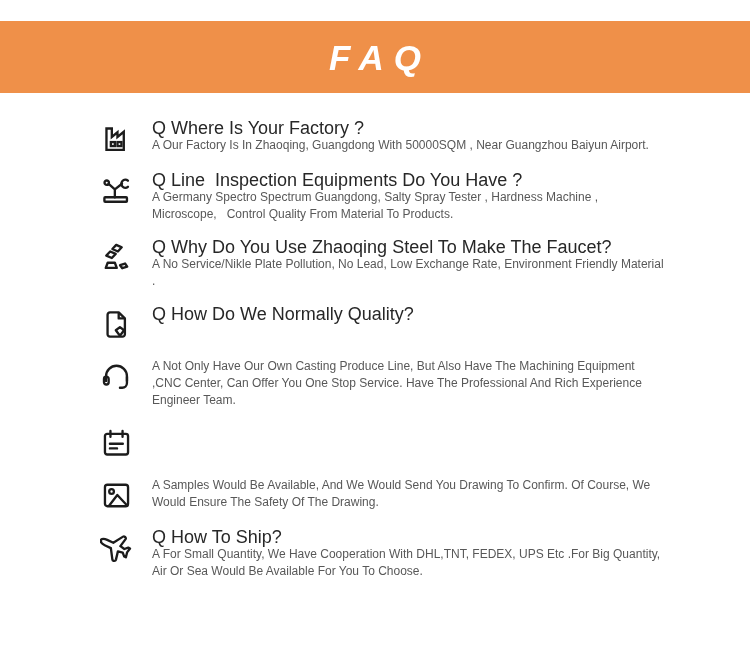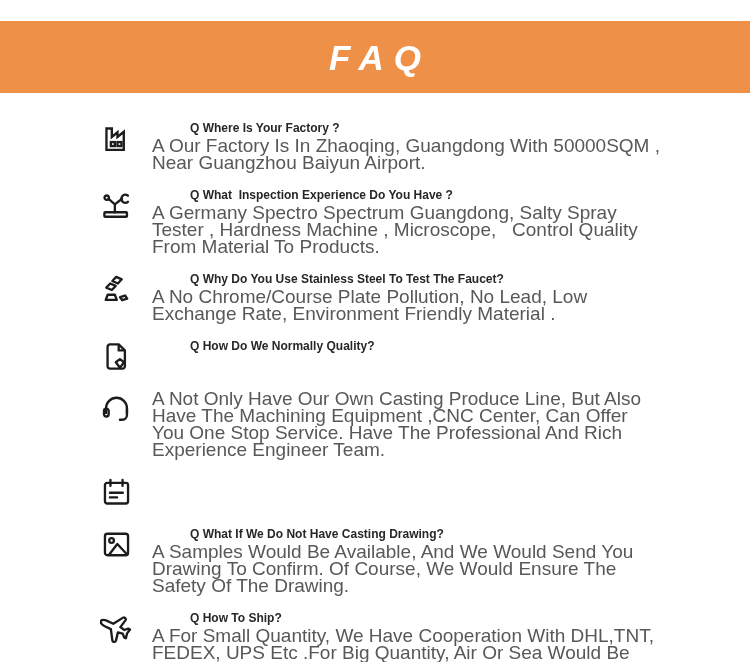--- a/index.html
+++ b/index.html
@@ -53,30 +53,29 @@
   }
   .icon-box svg {
     width: 33px;
     height: 33px;
     display: block;
   }
   .qa {
     max-width: 512px;
   }
   .q {
-    font-weight: bold;
+    font-weight: normal;
     color: #272727;
-    font-size: 12px;
+    font-size: 18px;
     line-height: 17px;
     white-space: pre-wrap;
-    margin-left: 38px;
   }
   .a {
     color: #585858;
-    font-size: 19px;
+    font-size: 12px;
     line-height: 17px;
     white-space: pre-wrap;
   }
   .ic { fill: none; stroke: #1c1c1c; stroke-width: 1.7; }
 </style>
 </head>
 <body>
 
 <div class="page">
 
@@ -105,37 +104,37 @@
     <div class="faq-item">
       <div class="icon-box">
         <svg viewBox="0 0 24 24">
           <rect class="ic" x="3.2" y="16.9" width="16.4" height="3.3" rx="0.6"></rect>
           <circle class="ic" cx="4.9" cy="6.3" r="1.6"></circle>
           <path class="ic" stroke-linecap="round" stroke-linejoin="round" d="M6.3 7.2 L10.8 11.2 V16.9 M10.8 11.2 L16 7.1"></path>
           <path class="ic" stroke-linecap="round" d="M20.3 4.9 a2.9 2.9 0 1 0 0 4.4"></path>
         </svg>
       </div>
       <div class="qa">
-        <div class="q">Q What  Inspection Experience Do You Have ?</div>
+        <div class="q">Q Line  Inspection Equipments Do You Have ?</div>
         <div class="a">A Germany Spectro Spectrum Guangdong, Salty Spray Tester , Hardness Machine , Microscope,   Control Quality From Material To Products.</div>
       </div>
     </div>
 
     <div class="faq-item">
       <div class="icon-box">
         <svg viewBox="0 0 24 24">
           <path class="ic" stroke-width="1.6" stroke-linejoin="round" d="M9 5.8 L11.8 2.8 L15.8 4.6 L13 7.6 Z"></path>
           <path class="ic" stroke-width="1.6" stroke-linejoin="round" d="M4.6 10.6 L7.4 7.6 L11.4 9.4 L8.6 12.4 Z"></path>
           <path class="ic" stroke-width="1.6" stroke-linejoin="round" d="M4.2 19.6 L5.6 15.8 L10.8 15.8 L12.2 19.6 Z"></path>
           <path class="ic" stroke-width="1.6" stroke-linejoin="round" d="M14.6 17.6 L18.2 16.4 L19.8 18.6 L16.2 19.8 Z"></path>
         </svg>
       </div>
       <div class="qa">
-        <div class="q">Q Why Do You Use Stainless Steel To Test The Faucet?</div>
-        <div class="a">A No Chrome/Course Plate Pollution, No Lead, Low Exchange Rate, Environment Friendly Material .</div>
+        <div class="q">Q Why Do You Use Zhaoqing Steel To Make The Faucet?</div>
+        <div class="a">A No Service/Nikle Plate Pollution, No Lead, Low Exchange Rate, Environment Friendly Material .</div>
       </div>
     </div>
 
     <div class="faq-item">
       <div class="icon-box">
         <svg viewBox="0 0 24 24">
           <path class="ic" stroke-linejoin="round" d="M13.6 3.2 H7.2 a1.7 1.7 0 0 0 -1.7 1.7 v14.2 a1.7 1.7 0 0 0 1.7 1.7 h9.2 a1.7 1.7 0 0 0 1.7 -1.7 V7.6 Z"></path>
           <path class="ic" stroke-linejoin="round" d="M13.6 3.2 V7.6 h4.5"></path>
           <path class="ic" fill="#ffffff" stroke-width="1.6" stroke-linejoin="round" d="M14.5 13.9 l3 2.3 -3 4 -3 -4 z"></path>
         </svg>
@@ -172,21 +171,20 @@
 
     <div class="faq-item">
       <div class="icon-box">
         <svg viewBox="0 0 24 24">
           <rect class="ic" x="3.6" y="4.2" width="16.8" height="15.6" rx="1.8"></rect>
           <circle class="ic" stroke-width="1.6" cx="8.4" cy="9.1" r="1.7"></circle>
           <path class="ic" stroke-linecap="round" stroke-linejoin="round" d="M6.6 19.4 L12.6 11.6 L19.9 19.4"></path>
         </svg>
       </div>
       <div class="qa">
-        <div class="q">Q What If We Do Not Have Casting Drawing?</div>
         <div class="a">A Samples Would Be Available, And We Would Send You Drawing To Confirm. Of Course, We Would Ensure The Safety Of The Drawing.</div>
       </div>
     </div>
 
     <div class="faq-item">
       <div class="icon-box">
         <svg viewBox="0 0 24 24">
           <g transform="rotate(-20 12 12)">
             <path class="ic" stroke-width="1.6" stroke-linecap="round" stroke-linejoin="round" transform="translate(24 0) scale(-1 1)" d="M17.8 19.2 16 11l3.5-3.5C21 6 21.5 4 21 3c-1-.5-3 0-4.5 1.5L13 8 4.8 6.2c-.5-.1-.9.1-1.1.5l-.3.5c-.2.5-.1 1 .3 1.3L9 12l-2 3H4l-1 1 3 2 2 3 1-1v-3l3-2 3.5 5.3c.3.4.8.5 1.3.3l.5-.2c.4-.3.6-.7.5-1.2z"></path>
           </g>

